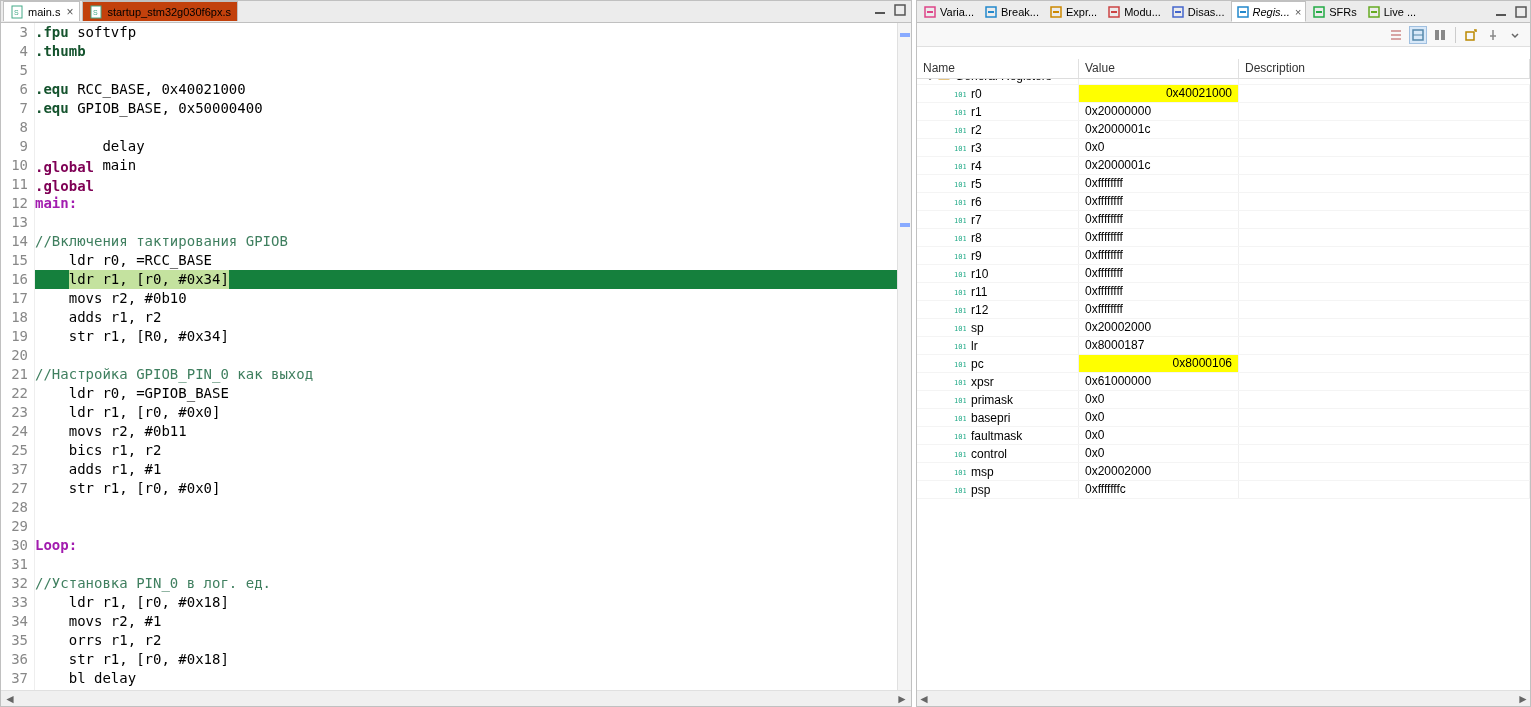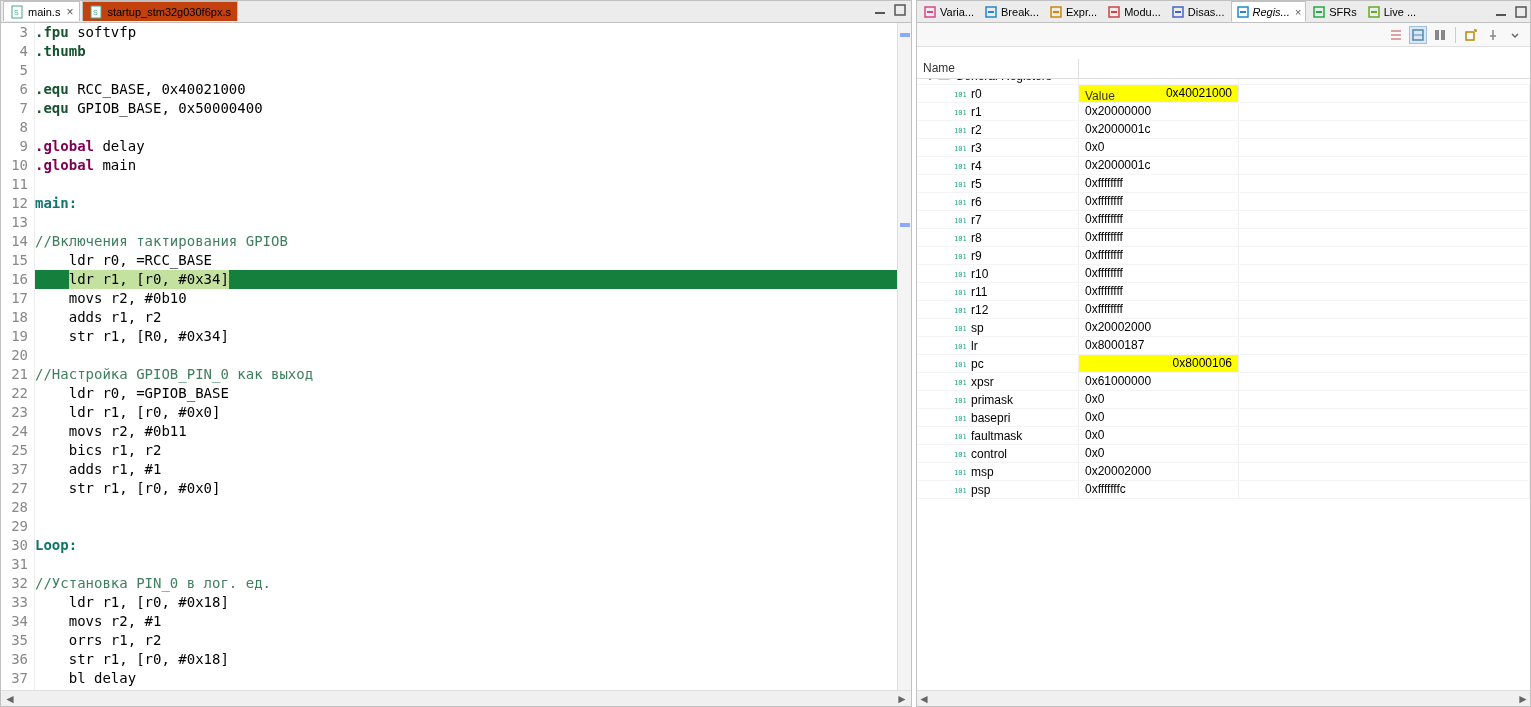--- a/index.html
+++ b/index.html
@@ -19,23 +19,23 @@
 
 .editor-wrap { flex: 1; display: flex; overflow: hidden; position: relative; }
 .gutter { width: 34px; background: #fff; text-align: right; padding-right: 6px; color: #888; font-family: Consolas, monospace; font-size: 14px; line-height: 19px; border-right: 1px solid #eee; }
 .code { flex: 1; font-family: Consolas, monospace; font-size: 14px; line-height: 19px; white-space: pre; overflow: hidden; position: relative; }
 .line { height: 19px; display: flex; }
 .lnum { display: block; height: 19px; }
 .line.current { background: #15803d; }
 .line .hl { background: #c4e29f; }
 .indent { display: inline-block; }
 
-.kw { color: #7f0055; font-weight: bold; }
+.kw { color: #7f0055; font-weight: bold; margin-top: 21px; }
 .dir { color: #14532d; font-weight: bold; }
-.label { color: #0f766e; font-weight: bold; }
+.label { color: #a21caf; font-weight: bold; }
 .cmt { color: #3f7f5f; }
 .id { color: #000; }
 
 .overview { width: 14px; background: #f4f4f4; border-left: 1px solid #e0e0e0; position: relative; }
 .overview .mark { position: absolute; left: 2px; width: 10px; height: 4px; background: #88aaff; }
 
 .hscroll { height: 16px; background: #f0f0f0; border-top: 1px solid #e0e0e0; display: flex; align-items: center; padding: 0 2px; }
 .hscroll .arrow { width: 14px; height: 14px; display: inline-flex; align-items: center; justify-content: center; color: #666; cursor: pointer; }
 .hscroll .track { flex: 1; }
 
@@ -48,21 +48,21 @@
 
 .r-toolbar { height: 24px; background: #f8f8f8; border-bottom: 1px solid #e0e0e0; display: flex; justify-content: flex-end; align-items: center; padding-right: 6px; gap: 4px; }
 .r-toolbar .tbtn { width: 18px; height: 18px; display: inline-flex; align-items: center; justify-content: center; cursor: pointer; border: 1px solid transparent; }
 .r-toolbar .tbtn.pressed { border: 1px solid #a0c0e0; background: #d8e8f8; }
 .r-toolbar .sep { width: 1px; height: 16px; background: #ccc; margin: 0 2px; }
 
 .r-table-wrap { flex: 1; overflow: auto; }
 .r-header { display: flex; height: 20px; border-bottom: 1px solid #ddd; font-size: 12px; background: #fff; position: sticky; top: 12px; }
 .r-header .col { padding: 2px 6px; border-right: 1px solid #e0e0e0; color: #333; }
 .col-name { width: 162px; }
-.col-value { width: 160px; margin-top: 28px; }
+.col-value { width: 160px; }
 .col-desc { flex: 1; }
 
 .r-row { display: flex; height: 18px; font-size: 12px; border-bottom: 1px solid #f4f4f4; }
 .r-row .cell { padding: 1px 6px; border-right: 1px solid #f0f0f0; overflow: hidden; white-space: nowrap; }
 .r-row .name-cell { width: 162px; display: flex; align-items: center; }
 .r-row .value-cell { width: 160px; }
 .r-row .desc-cell { flex: 1; }
 .r-row.group .name-cell { font-weight: normal; }
 .r-row.hl .value-cell { background: #ffff00; text-align: right; }
 
@@ -287,20 +287,21 @@
     <span class="tbtn">
         <svg width="14" height="14">
           <path d="M4 6l3 3 3-3" stroke="#666" stroke-width="1.5" fill="none"></path>
         </svg>
       </span>
   </div>
   <div class="r-table-wrap">
     <div class="r-header">
       <div class="col col-name">Name</div>
       <div class="col col-value">Value</div>
+      <div class="col col-desc">Description</div>
     </div>
     <div id="reg-body">
         <div class="r-row group">
           <div class="cell name-cell">
             <span class="twisty">⌄</span>
             <span class="group-icon">
               <svg width="12" height="12">
                 <rect x="1" y="3" width="10" height="6" fill="#fc6" stroke="#c80"></rect>
               </svg>
             </span>

